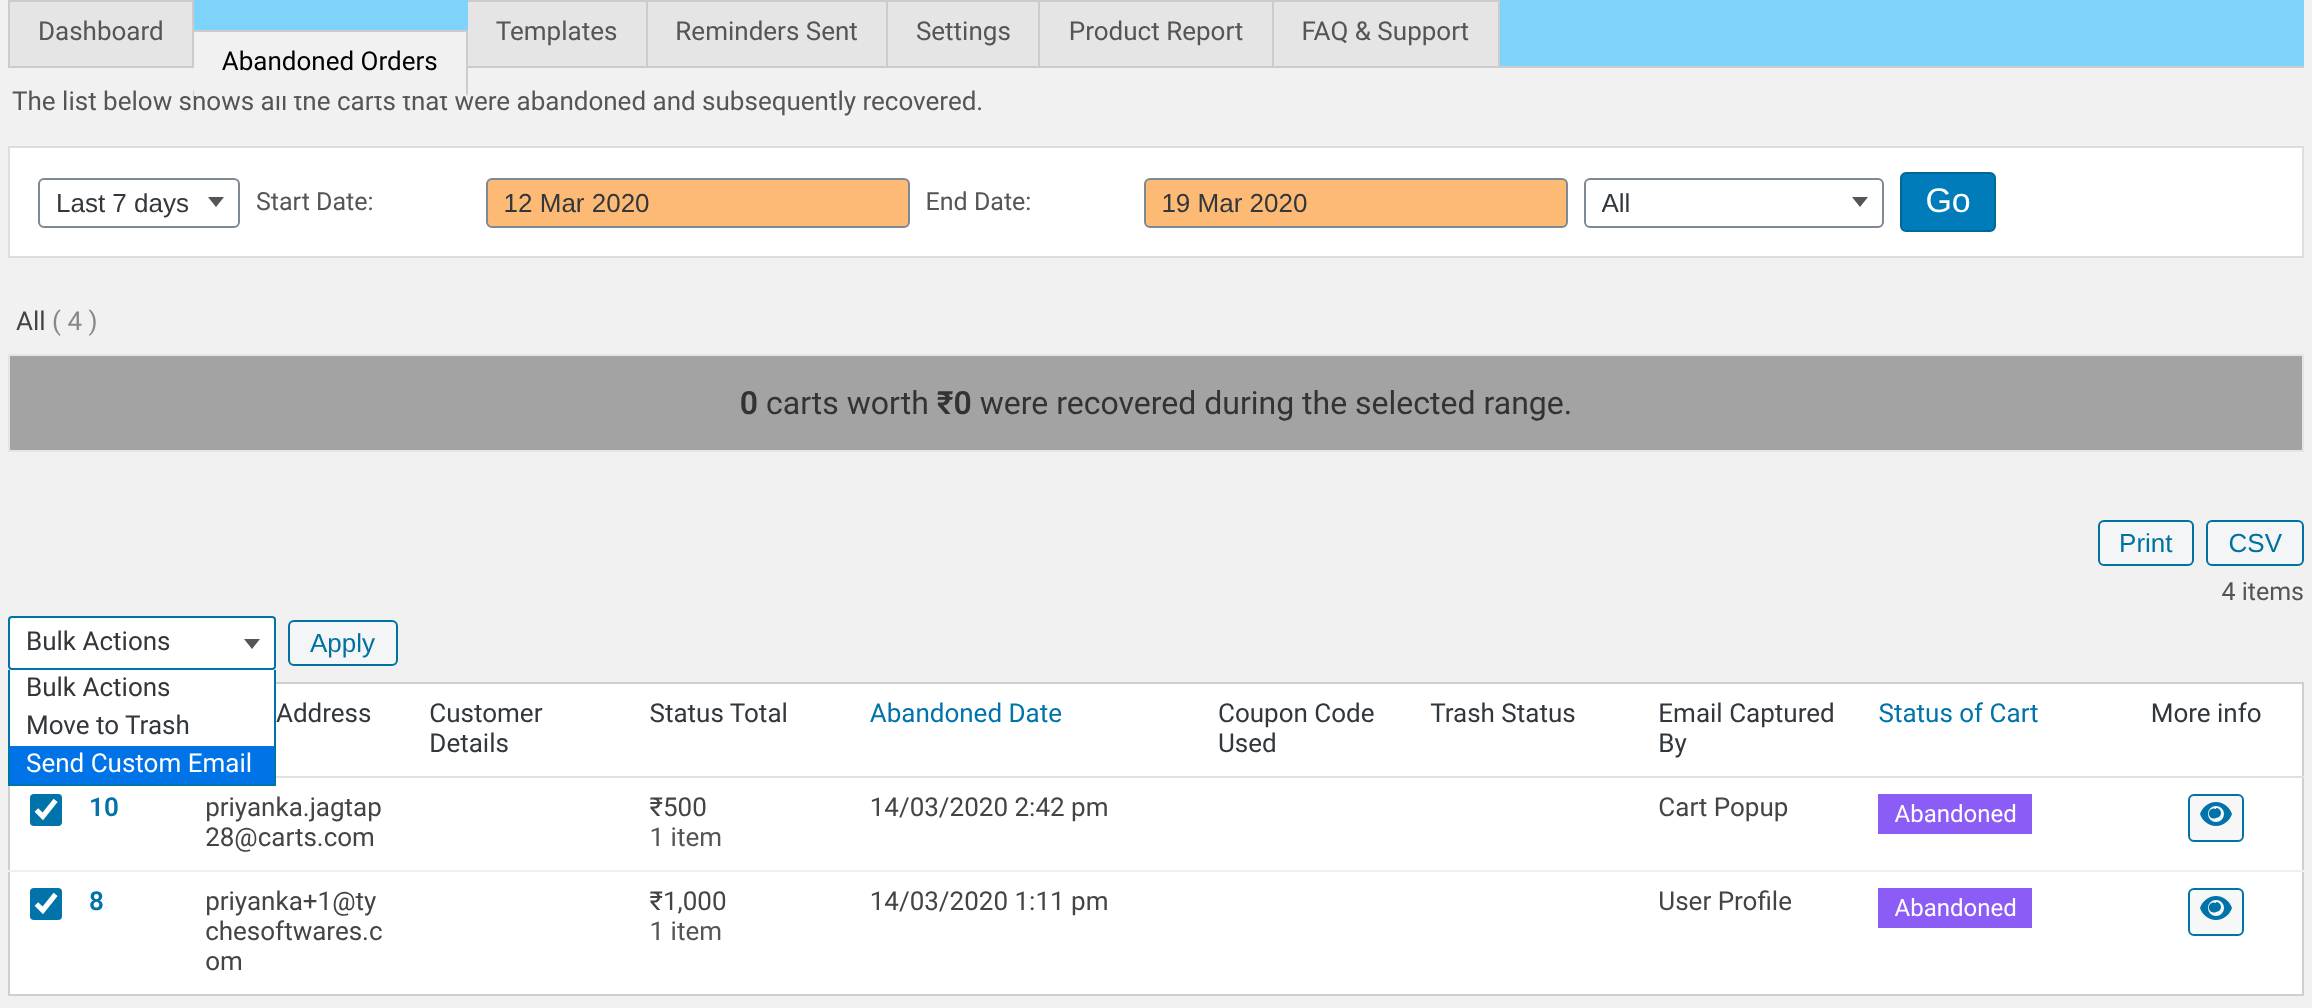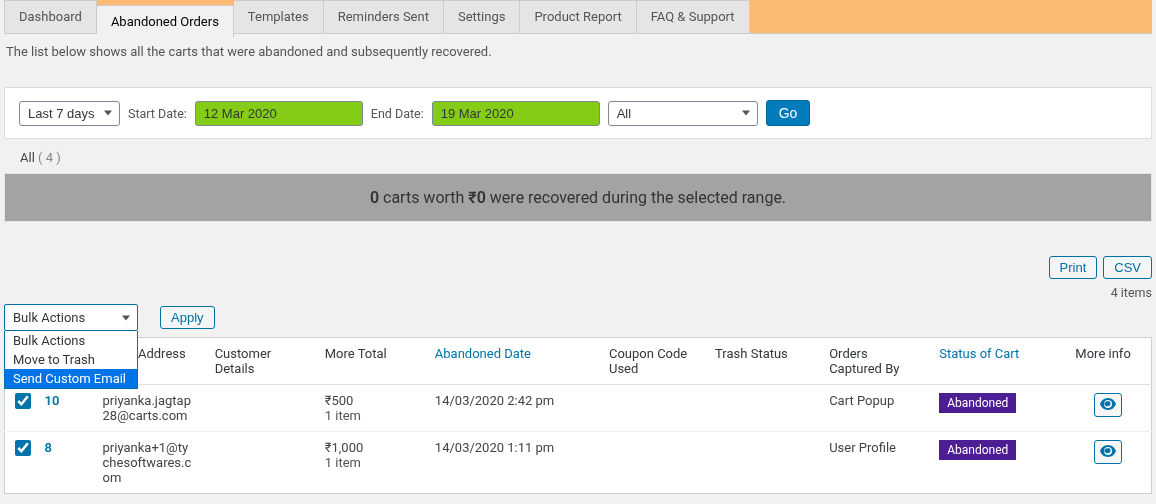--- a/index.html
+++ b/index.html
@@ -1,45 +1,45 @@
 <!DOCTYPE html>
 <html><head>
 <meta charset="utf-8">
 <style>
   * { box-sizing: border-box; margin: 0; padding: 0; }
   body { font-family: -apple-system, BlinkMacSystemFont, "Segoe UI", Roboto, sans-serif; font-size: 13px; color: #444; background: #f1f1f1; }
   a { text-decoration: none; margin-top: 24px; }
 
-  .tabs { display: flex; border-bottom: 1px solid #ccc; background: #fdba74; }
+  .tabs { display: flex; border-bottom: 1px solid #ccc; background: #7dd3fc; }
   .tab { padding: 8px 14px; border: 1px solid #ccc; border-bottom: none; background: #e5e5e5; color: #555; margin-right: 0; cursor: pointer; }
-  .tab.active { background: #f1f1f1; border-bottom: 1px solid #f1f1f1; position: relative; top: 5px; color: #000; }
+  .tab.active { background: #f1f1f1; border-bottom: 1px solid #f1f1f1; position: relative; top: 15px; color: #000; }
   .tab + .tab { border-left: none; }
 
-  .description { padding: 10px 2px 28px; color: #555; }
+  .description { padding: 10px 2px 14px; color: #555; }
 
   .filter-bar { background: #fff; border: 1px solid #ddd; padding: 12px 14px; display: flex; align-items: center; gap: 8px; }
   .select { border: 1px solid #7e8993; border-radius: 3px; padding: 4px 24px 4px 8px; background: #fff; appearance: none; position: relative; font-size: 13px; color: #32373c; }
   .select-wrap { position: relative; display: inline-block; border-radius: 11px; }
   .select-wrap::after { content: ""; position: absolute; right: 8px; top: 50%; width: 0; height: 0; border-left: 4px solid transparent; border-right: 4px solid transparent; border-top: 5px solid #555; transform: translateY(-50%); pointer-events: none; }
   .lbl { color: #555; font-size: 12.5px; }
-  .date-input { border: 1px solid #7e8993; border-radius: 3px; padding: 4px 8px; width: 168px; font-size: 13px; color: #32373c; background: #84cc16; }
-  .btn-primary { background: #007cba; color: #fff; border: 1px solid #006799; border-radius: 3px; padding: 4px 12px; cursor: pointer; font-size: 14px; }
-
-  .count-line { padding: 11px 4px 8px; color: #444; margin-left: 12px; }
+  .date-input { border: 1px solid #7e8993; border-radius: 3px; padding: 4px 8px; width: 212px; font-size: 13px; color: #32373c; background: #fdba74; margin-left: 48px; }
+  .btn-primary { background: #007cba; color: #fff; border: 1px solid #006799; border-radius: 3px; padding: 4px 12px; cursor: pointer; font-size: 17px; }
+
+  .count-line { padding: 25px 4px 8px; color: #444; }
   .count-line .paren { color: #888; }
 
   .summary-box { background: #a3a3a3; border: 1px solid #e5e5e5; text-align: center; padding: 14px; font-size: 16px; color: #333; }
   .summary-box b { font-weight: 600; }
 
   .toolbar { display: flex; justify-content: space-between; align-items: flex-end; margin-top: 34px; padding: 0 0 4px; }
   .toolbar-right { text-align: right; }
   .btn-secondary { background: #f3f5f6; color: #0071a1; border: 1px solid #0071a1; border-radius: 3px; padding: 3px 10px; cursor: pointer; font-size: 13px; }
   .items-count { color: #555; font-size: 12.5px; margin-top: 6px; }
 
-  .bulk-wrap { position: relative; display: flex; align-items: center; gap: 22px; }
+  .bulk-wrap { position: relative; display: flex; align-items: center; gap: 6px; }
   .bulk-select { border: 1px solid #0073aa; border-radius: 2px; padding: 5px 24px 5px 8px; background: #fff; width: 134px; font-size: 13px; color: #32373c; }
   .bulk-dropdown { position: absolute; top: 100%; left: 0; width: 134px; background: #fff; border: 1px solid #0073aa; border-top: none; z-index: 10; }
   .bulk-dropdown .opt { padding: 2px 8px; font-size: 13px; color: #32373c; cursor: pointer; white-space: nowrap; overflow: hidden; }
   .bulk-dropdown .opt.sel { background: #0073e6; color: #fff; }
 
   .table { width: 100%; border-collapse: collapse; background: #fff; border: 1px solid #ccd0d4; margin-top: 6px; table-layout: fixed; }
   .table th, .table td { text-align: left; padding: 8px 10px; vertical-align: top; font-size: 13px; color: #444; }
   .table thead th { font-weight: 400; color: #32373c; border-bottom: 1px solid #e1e1e1; }
   .table thead th.sortable { color: #0073aa; cursor: pointer; }
   .table tbody tr { border-bottom: 1px solid #f0f0f0; }
@@ -51,21 +51,21 @@
   .col-total { width: 110px; }
   .col-date { width: 174px; }
   .col-coupon { width: 106px; }
   .col-cstatus { width: 114px; }
   .col-captured { width: 110px; }
   .col-status { width: 136px; }
   .col-more { width: 86px; text-align: center; }
   .id-link { color: #0073aa; font-weight: 600; }
   .email-cell { word-break: break-all; color: #555; }
   .sub { color: #555; }
-  .badge { display: inline-block; background: #4c1d95; color: #fff; padding: 3px 8px; font-size: 12px; }
+  .badge { display: inline-block; background: #8b5cf6; color: #fff; padding: 3px 8px; font-size: 12px; }
   .eye-btn { display: inline-flex; align-items: center; justify-content: center; width: 28px; height: 24px; border: 1px solid #0073aa; border-radius: 3px; background: #f7f7f7; cursor: pointer; }
   .eye-btn svg { fill: #0073aa; }
   input[type=checkbox] { width: 16px; height: 16px; accent-color: #0073aa; }
   .wrap { padding: 0 4px 20px; max-width: 1156px; }
   .top-buttons { display: flex; gap: 6px; justify-content: flex-end; }
 </style>
 </head>
 <body>
 
 <div class="wrap">
@@ -145,25 +145,25 @@
         <col class="col-captured">
         <col class="col-status">
         <col class="col-more">
     </colgroup>
     <thead>
       <tr>
         <th><input type="checkbox" style=""></th>
         <th class="sortable">Id</th>
         <th>Email Address</th>
         <th>Customer Details</th>
-        <th>More Total</th>
+        <th>Status Total</th>
         <th class="sortable">Abandoned Date</th>
         <th>Coupon Code Used</th>
         <th>Trash Status</th>
-        <th>Orders Captured By</th>
+        <th>Email Captured By</th>
         <th class="sortable">Status of Cart</th>
         <th>More info</th>
       </tr>
     </thead>
     <tbody id="tbody">
         <tr>
           <td><input type="checkbox" checked="" style=""></td>
           <td><a class="id-link">10</a></td>
           <td class="email-cell">priyanka.jagtap28@carts.com</td>
           <td></td>

